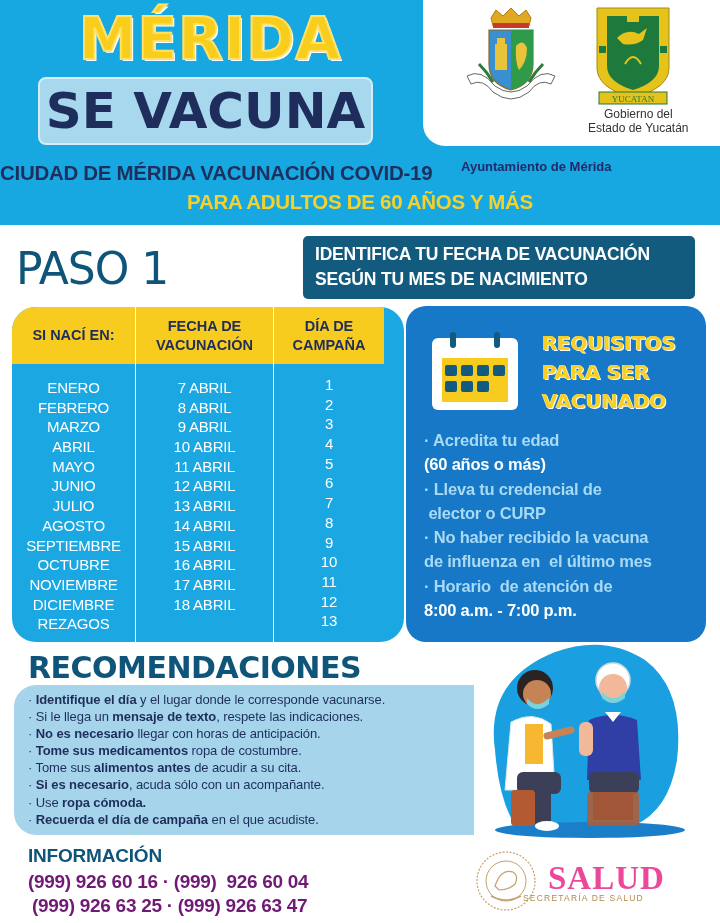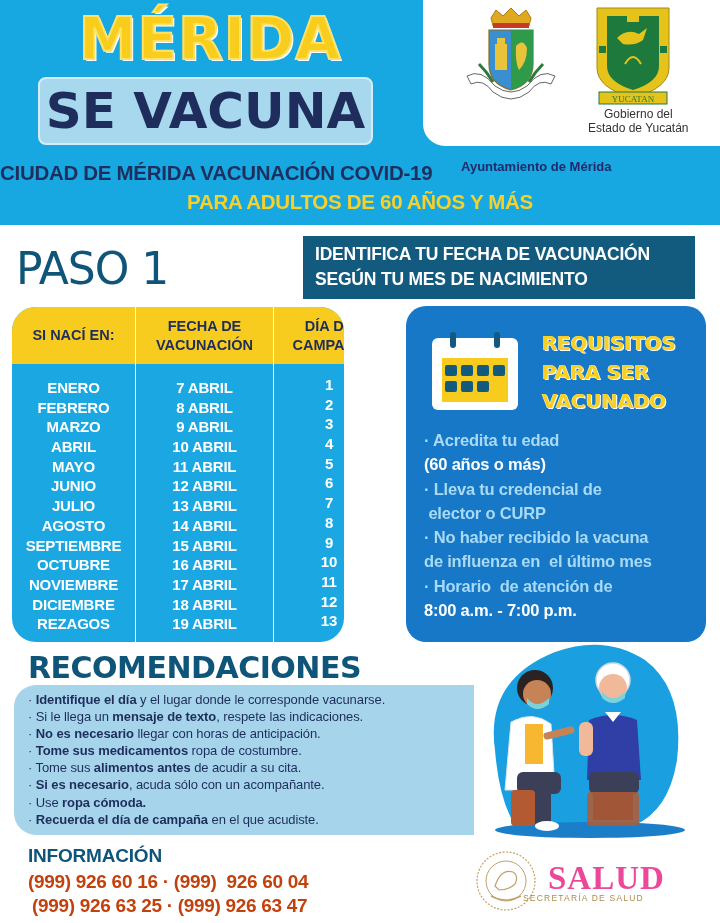--- a/index.html
+++ b/index.html
@@ -42,44 +42,44 @@
     font-weight: bold; font-size: 20.5px; color: #f7d12a; letter-spacing: -0.3px;
   }
 
   
   .paso {
     position: absolute; left: 16px; top: 224px; font-family: "DejaVu Sans", sans-serif;
     font-weight: normal; font-size: 44px; color: #0f5479; letter-spacing: -1px; line-height: 90px;
   }
   .instr-box {
     position: absolute; left: 303px; top: 236px; width: 392px; height: 63px;
-    background: #135a7f; border-radius: 0; padding: 6px 12px;
+    background: #135a7f; border-radius: 5px; padding: 6px 12px;
     color: #ffffff; font-weight: bold; font-size: 17.5px; line-height: 25px; letter-spacing: -0.2px;
   }
 
   
   .sched {
-    position: absolute; left: 12px; top: 307px; width: 332px; height: 335px;
+    position: absolute; left: 12px; top: 307px; width: 392px; height: 335px;
     border-radius: 24px; overflow: hidden; background: #1ba7e2;
   }
   .sched-head { position: absolute; left: 0; top: 0; width: 372px; height: 57px; background: #f8cc1f; display: flex; }
   .sched-head .h {
     font-weight: bold; font-size: 14.5px; color: #1f2d5a; text-align: center;
     display: flex; align-items: center; justify-content: center; line-height: 19px;
   }
   .c1 { width: 124px; }
   .c2 { width: 138px; }
   .c3 { width: 110px; }
   .sched-head .h.c1, .sched-head .h.c2 { border-right: 1px solid #ffffff; }
   .sched-body { position: absolute; left: 0; top: 57px; width: 372px; height: 278px; display: flex; }
   .sched-body .col { height: 100%; padding-top: 14px; }
   .sched-body .col.c1, .sched-body .col.c2 { border-right: 1px solid #ffffff; }
   .sched-body .cell {
     height: 19.7px; line-height: 19.7px; text-align: center; color: #ffffff;
-    font-weight: bold; font-size: 15px; letter-spacing: -0.2px;
+    font-weight: normal; font-size: 15px; letter-spacing: -0.2px;
   }
   .sched-body .col.c3 .cell { margin-top: -3px; margin-bottom: 3px; }
 
   
   .req {
     position: absolute; left: 406px; top: 306px; width: 300px; height: 336px;
     background: #1678c6; border-radius: 20px;
   }
   .cal-icon { position: absolute; left: 24px; top: 22px; width: 90px; height: 84px; }
   .req-title {
@@ -107,21 +107,21 @@
   .reco-item b { font-weight: bold; }
 
   .illustration { position: absolute; left: 455px; top: 640px; width: 265px; height: 200px; }
 
   
   .info-title {
     position: absolute; left: 28px; top: 845px; font-weight: bold; font-size: 19px; color: #0f5479;
     letter-spacing: -0.2px;
   }
   .phone {
-    position: absolute; font-weight: bold; font-size: 19px; color: #c2410c; white-space: nowrap; letter-spacing: -0.3px;
+    position: absolute; font-weight: bold; font-size: 19px; color: #701a75; white-space: nowrap; letter-spacing: -0.3px;
   }
   .phone-1 { left: 28px; top: 871px; }
   .phone-2 { left: 32px; top: 895px; }
 
   .seal { position: absolute; left: 475px; top: 850px; width: 62px; height: 62px; }
   .salud-word {
     position: absolute; left: 548px; top: 860px; font-family: "Liberation Serif", "DejaVu Serif", serif;
     font-weight: bold; font-size: 33px; color: #ec4899; letter-spacing: 1px;
   }
   .salud-sub {
@@ -210,21 +210,20 @@
       <div class="cell">9 ABRIL</div>
       <div class="cell">10 ABRIL</div>
       <div class="cell">11 ABRIL</div>
       <div class="cell">12 ABRIL</div>
       <div class="cell">13 ABRIL</div>
       <div class="cell">14 ABRIL</div>
       <div class="cell">15 ABRIL</div>
       <div class="cell">16 ABRIL</div>
       <div class="cell">17 ABRIL</div>
       <div class="cell">18 ABRIL</div>
-      <div class="cell">19 ABRIL</div>
     </div>
     <div class="col c3">
       <div class="cell">1</div>
       <div class="cell">2</div>
       <div class="cell">3</div>
       <div class="cell">4</div>
       <div class="cell">5</div>
       <div class="cell">6</div>
       <div class="cell">7</div>
       <div class="cell">8</div>

